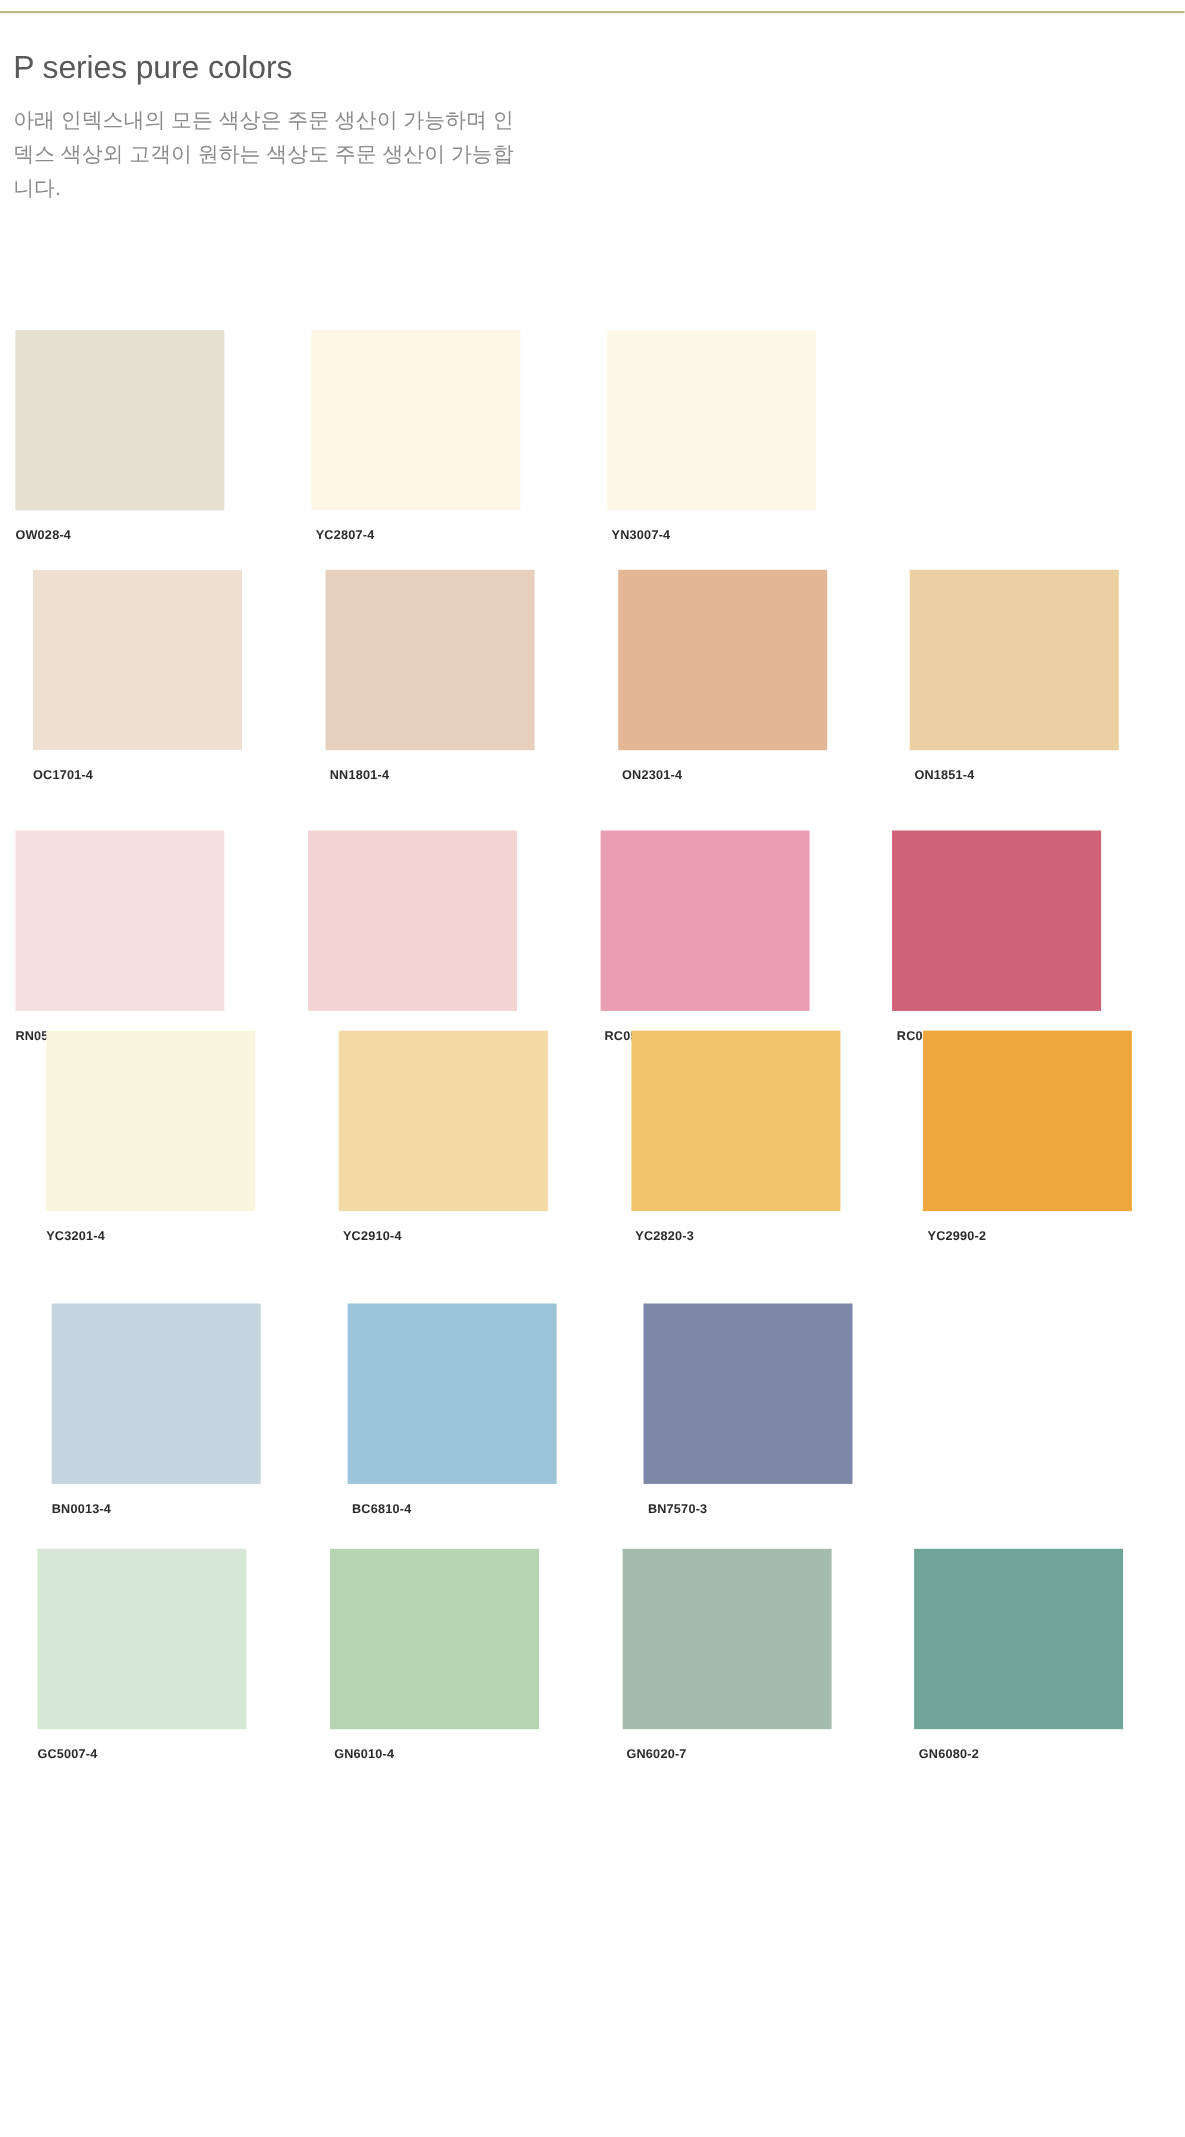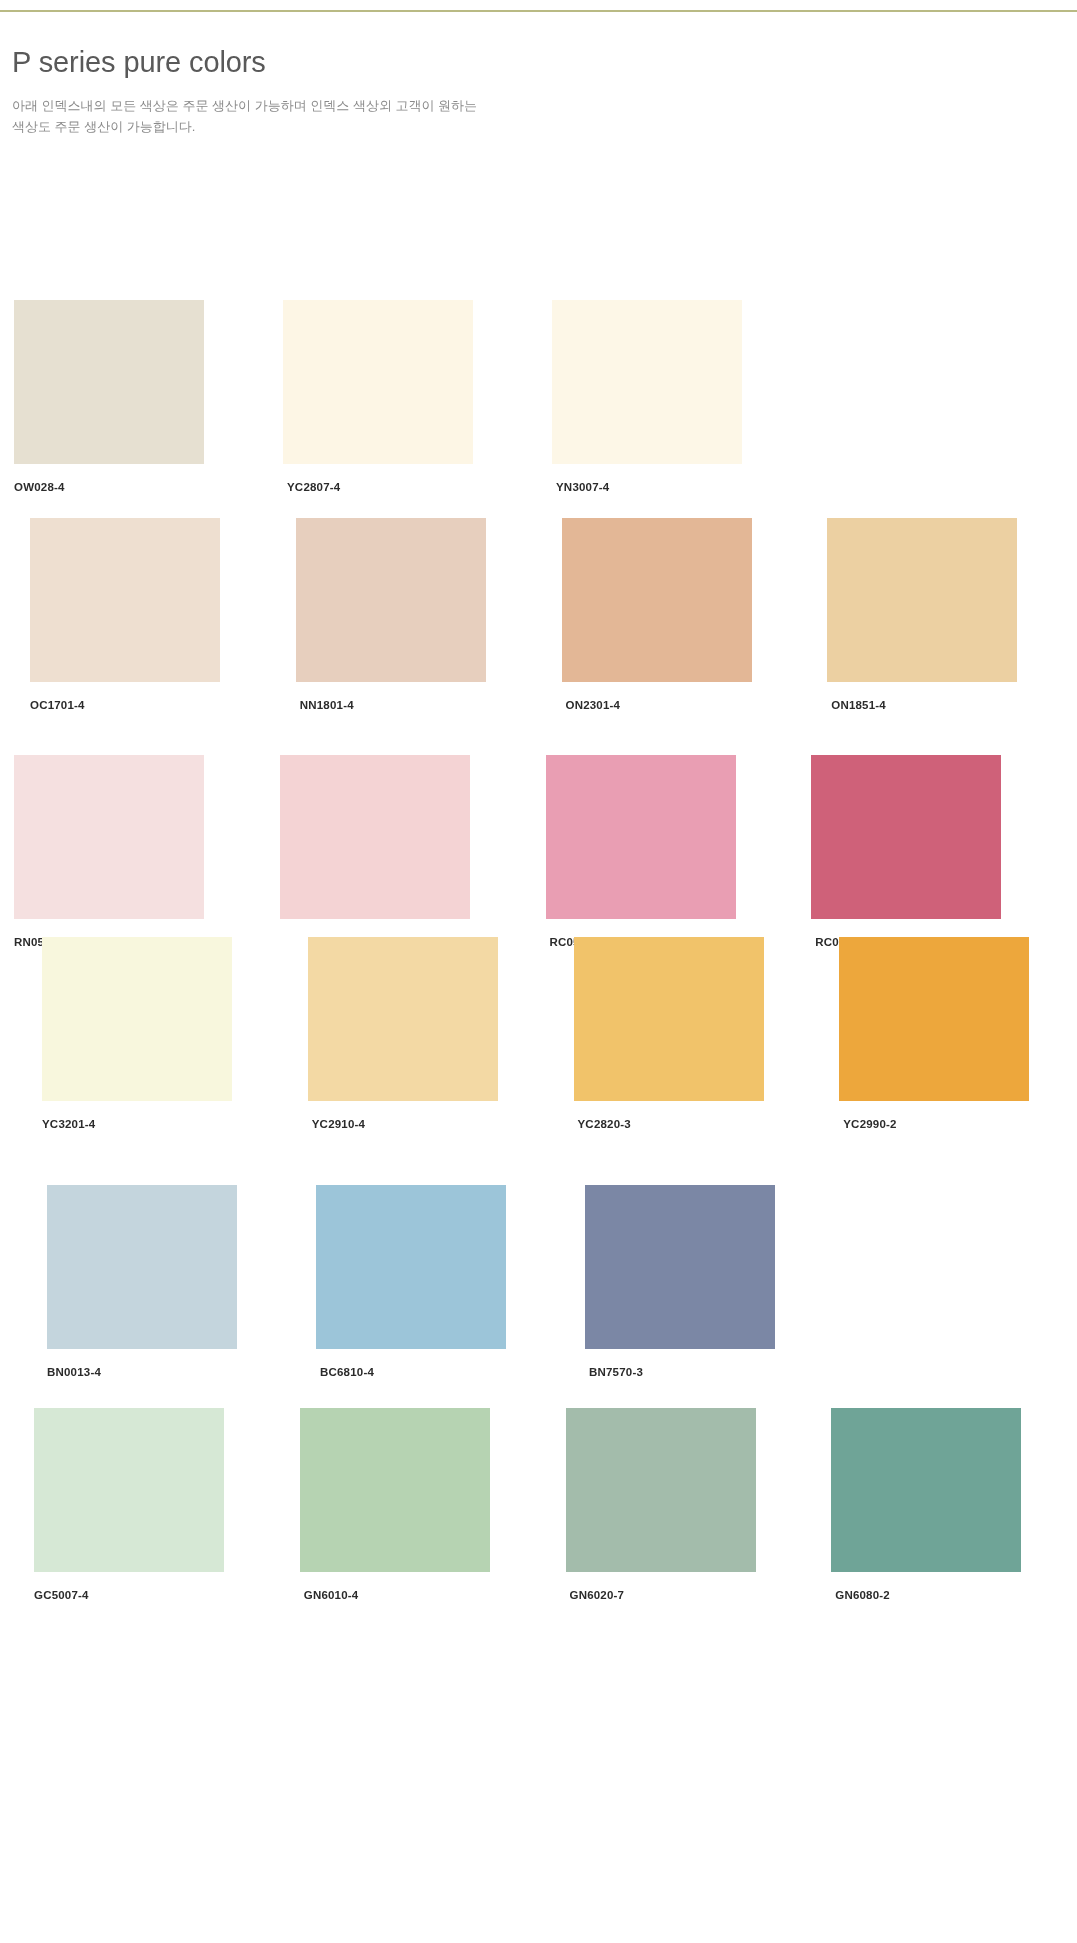--- a/index.html
+++ b/index.html
@@ -43,21 +43,21 @@
   .page-title {
     font-size: 29px;
     font-weight: 400;
     color: #595959;
     letter-spacing: -0.1px;
     line-height: 1.28;
     margin: 0 0 14px 0;
     font-family: "Liberation Sans", sans-serif;
   }
   .page-subtitle {
-    font-size: 13px;
+    font-size: 19px;
     font-weight: 400;
     color: #8a8a8a;
     line-height: 1.62;
     margin: 0;
     max-width: 470px;
   }
 
   
   .grid {
     position: absolute;

